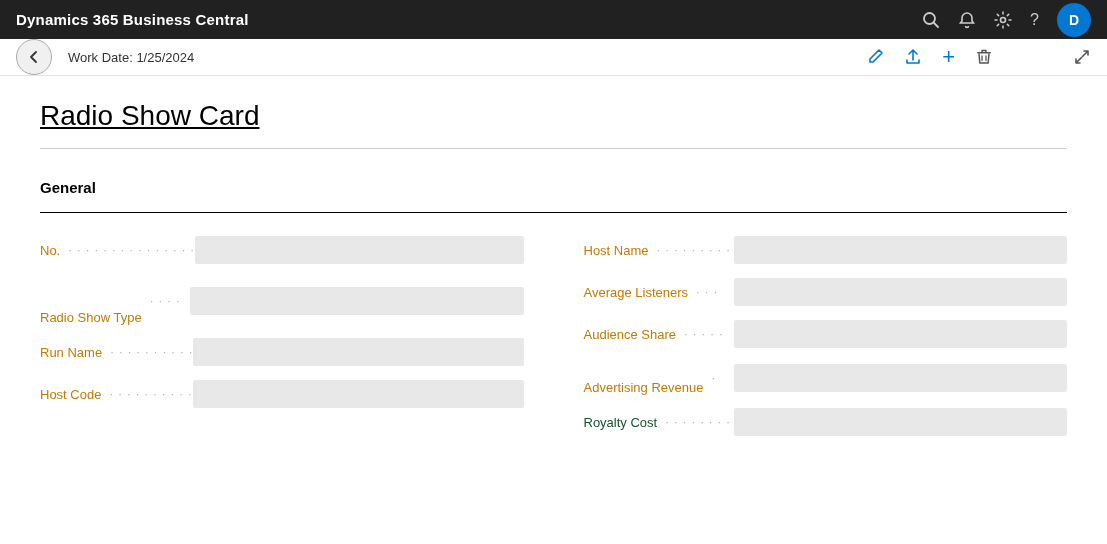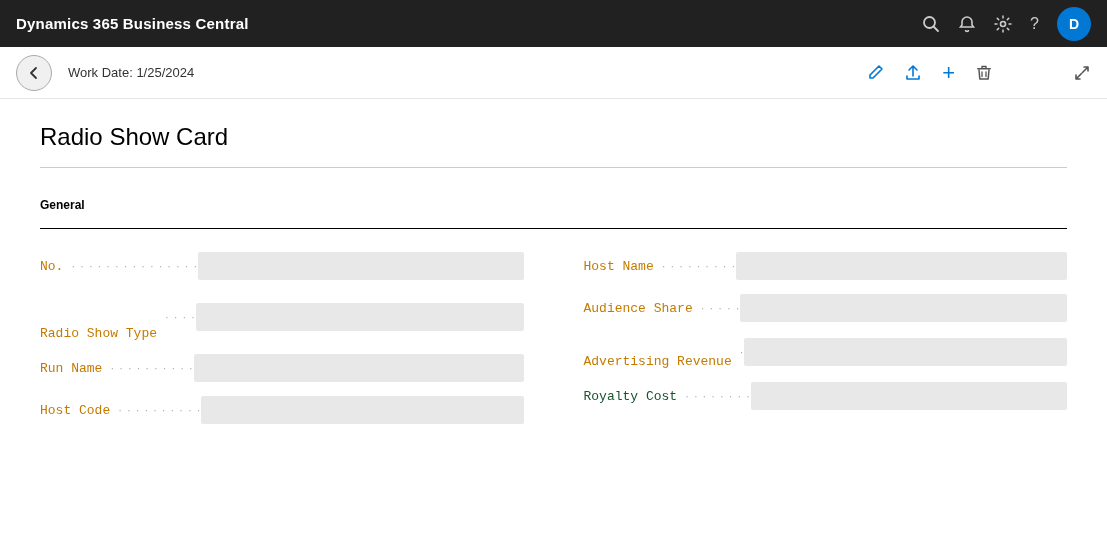--- a/index.html
+++ b/index.html
@@ -11,21 +11,21 @@
       background: #1c1c2e;
       background: #222;
       background: #1f1f1f;
       background: #000;
       background: #1a1a2a;
       background: #212121;
       display: flex;
       align-items: center;
       justify-content: space-between;
       padding: 0 16px;
-      height: 47px;
+      height: 39px;
       color: #fff;
     }
     .nav-bar-left {
       font-size: 15px;
       font-weight: 600;
       color: #fff;
       letter-spacing: 0.2px;
     }
     .nav-bar-right {
       display: flex;
@@ -53,21 +53,21 @@
       cursor: pointer;
     }
 
     
     .toolbar {
       display: flex;
       align-items: center;
       padding: 8px 16px;
       border-bottom: 1px solid #e5e5e5;
       gap: 8px;
-      height: 52px;
+      height: 37px;
     }
     .back-btn {
       width: 36px;
       height: 36px;
       border-radius: 50%;
       border: 1.5px solid #aaa;
       background: #f0f0f0;
       display: flex;
       align-items: center;
       justify-content: center;
@@ -97,32 +97,33 @@
     }
     .toolbar-icon.gray {
       color: #555;
     }
 
     
     .page-content {
       padding: 0 40px 40px 40px;
     }
     .page-title {
-      font-size: 24px;
+      font-size: 28px;
       font-weight: 300;
       color: #000;
       padding: 24px 0 16px 0;
+      text-decoration: underline;
     }
     .section-divider {
       border: none;
       border-top: 1px solid #ccc;
       margin-bottom: 20px;
     }
     .section-title {
-      font-size: 12px;
+      font-size: 15px;
       font-weight: 700;
       color: #000;
       padding: 10px 0 16px 0;
       border-bottom: 1px solid #000;
       margin-bottom: 16px;
     }
 
     
     .form-grid {
       display: grid;
@@ -140,21 +141,20 @@
       font-size: 13px;
       color: #c47a00;
       min-width: 150px;
       display: flex;
       align-items: center;
       gap: 0;
       flex-shrink: 0;
     }
     .form-label span.label-text {
       color: #c47a00;
-      font-family: Liberation Mono, monospace;
     }
     .form-label span.dots {
       color: #aaa;
       letter-spacing: 1px;
       margin-left: 4px;
       font-size: 11px;
     }
     .form-input {
       flex: 1;
       height: 28px;
@@ -271,20 +271,27 @@
     <div>
       <div class="form-row">
         <div class="form-label">
           <span class="label-text" style="color:#c47a00;text-align:center;">Host Name</span>
           <span class="dots">&nbsp;· · · · · · · · ·</span>
         </div>
         <div class="form-input"></div>
       </div>
       <div class="form-row">
         <div class="form-label">
+          <span class="label-text" style="color:#c47a00;">Average Listeners</span>
+          <span class="dots">&nbsp;· · ·</span>
+        </div>
+        <div class="form-input"></div>
+      </div>
+      <div class="form-row">
+        <div class="form-label">
           <span class="label-text" style="color:#c47a00;">Audience Share</span>
           <span class="dots">&nbsp;· · · · ·</span>
         </div>
         <div class="form-input"></div>
       </div>
       <div class="form-row">
         <div class="form-label">
           <span class="label-text" style="color:#c47a00;margin-top:19px;">Advertising Revenue</span>
           <span class="dots">&nbsp;·</span>
         </div>

